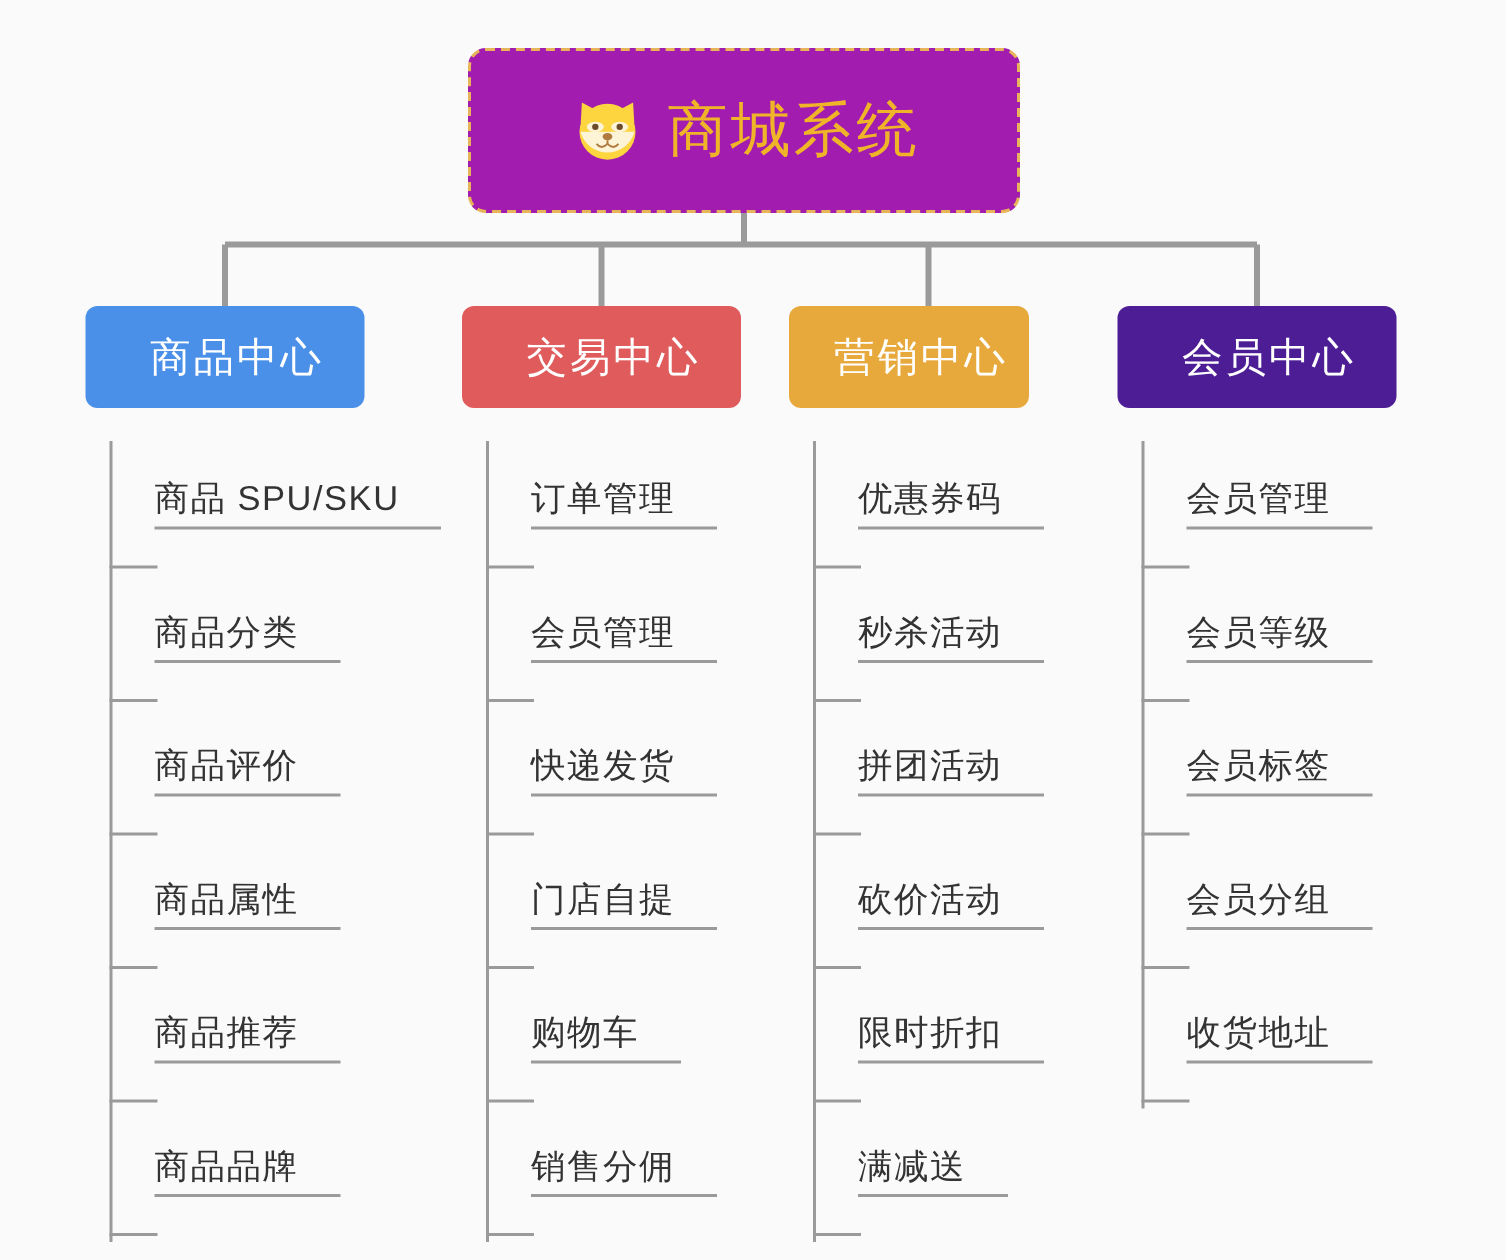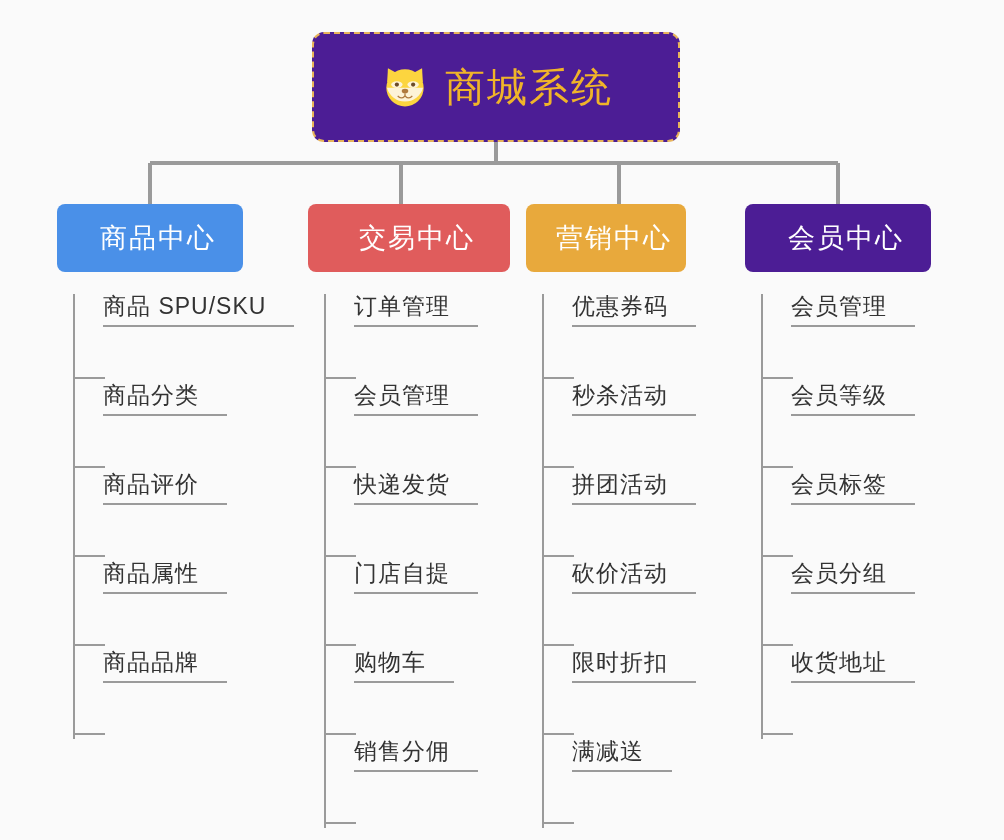--- a/index.html
+++ b/index.html
@@ -36,21 +36,21 @@
     z-index: 1;
   }
 
   
   .root-node {
     position: absolute;
     left: 312px;
     top: 32px;
     width: 368px;
     height: 110px;
-    background: #4c1d95;
+    background: #a21caf;
     border: 2px dashed #e8b45a;
     border-radius: 12px;
     display: flex;
     align-items: center;
     justify-content: center;
     gap: 14px;
     z-index: 3;
   }
   .root-emoji {
     width: 52px;
@@ -86,21 +86,21 @@
     align-items: center;
     justify-content: center;
     color: #ffffff;
     font-size: 27px;
     letter-spacing: 2px;
     white-space: nowrap;
     user-select: none;
     padding-left: 16px;
   }
   .cat-0 .cat-header { width: 186px; background: #4a90e8; }
-  .cat-1 .cat-header { width: 202px; background: #e05c5c; }
+  .cat-1 .cat-header { width: 186px; background: #e05c5c; }
   .cat-2 .cat-header { width: 160px; background: #e8a93c; }
   .cat-3 .cat-header { width: 186px; background: #4c1d95; }
 
   
   .leaf-list {
     position: relative;
     margin: 0;
     padding: 0;
     list-style: none;
     margin-top: 22px;
@@ -114,21 +114,21 @@
     top: 0;
     width: 2px;
     height: calc(100% - 0px);
     background: #9a9a9a;
   }
 
   .leaf-item {
     position: relative;
     height: 89px;
     display: flex;
-    align-items: flex-start;
+    align-items: center;
     padding-left: 32px;
     padding-bottom: 4px;
   }
   .leaf-label {
     font-size: 23px;
     color: #333333;
     white-space: nowrap;
     letter-spacing: 1px;
     line-height: 1.1;
     position: relative;
@@ -200,20 +200,23 @@
       <li class="leaf-item">
           <span class="leaf-label">商品分类</span>
         </li>
       <li class="leaf-item">
           <span class="leaf-label">商品评价</span>
         </li>
       <li class="leaf-item">
           <span class="leaf-label">商品属性</span>
         </li>
       <li class="leaf-item">
+          <span class="leaf-label">商品推荐</span>
+        </li>
+      <li class="leaf-item">
           <span class="leaf-label">商品品牌</span>
         </li>
     </ul>
   </div>
 
   <div class="column col-1 cat-1">
     <div class="cat-header">交易中心</div>
     <ul class="leaf-list">
       <li class="leaf-item">
           <span class="leaf-label">订单管理</span>

